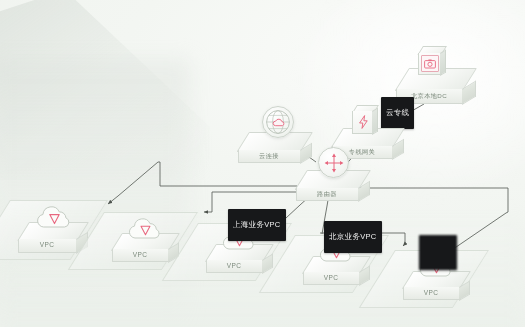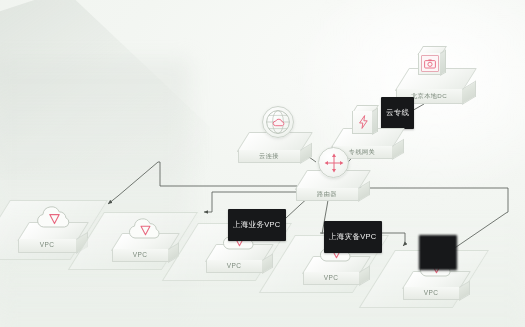--- a/index.html
+++ b/index.html
@@ -347,21 +347,21 @@
       <div class="side" style="width:10px;height:12px;left:56px;top:16px;"></div>
       <div class="plat-label" style="left:0;top:18px;width:56px;font-size:6.5px;">VPC</div>
     </div>
     <div class="cloud" style="left:14px;top:8px;">
       <svg width="38" height="25" viewBox="0 0 40 26">
         <path d="M9.5 23 a6.3 6.3 0 0 1 -0.6 -12.5 a8.6 8.6 0 0 1 16.4 -2.6 a6.2 6.2 0 0 1 6.6 5.9 a4.8 4.8 0 0 1 -1.3 9.2 z" fill="#fbfcfa" stroke="#c3cbc2" stroke-width="1"></path>
         <path d="M15.8 10.6 L25.2 10.6 L20.5 19.6 Z" fill="none" stroke="#e8677f" stroke-width="1.1" stroke-linejoin="round"></path>
       </svg>
     </div>
   </div>
-  <div class="tag" style="left:324px;top:221px;">上海灾备VPC</div>
+  <div class="tag" style="left:324px;top:221px;">北京业务VPC</div>
 
   <div class="node" style="left:403px;top:246px;">
     <div class="glass" style="left:-8px;top:4px;width:92px;height:56px;"></div>
     <div class="plat" style="left:0;top:25px;">
       <div class="top" style="width:56px;height:16px;left:10px;"></div>
       <div class="front" style="width:56px;height:12px;top:16px;"></div>
       <div class="side" style="width:10px;height:12px;left:56px;top:16px;"></div>
       <div class="plat-label" style="left:0;top:18px;width:56px;font-size:6.5px;">VPC</div>
     </div>
     <div class="cloud" style="left:14px;top:8px;">

